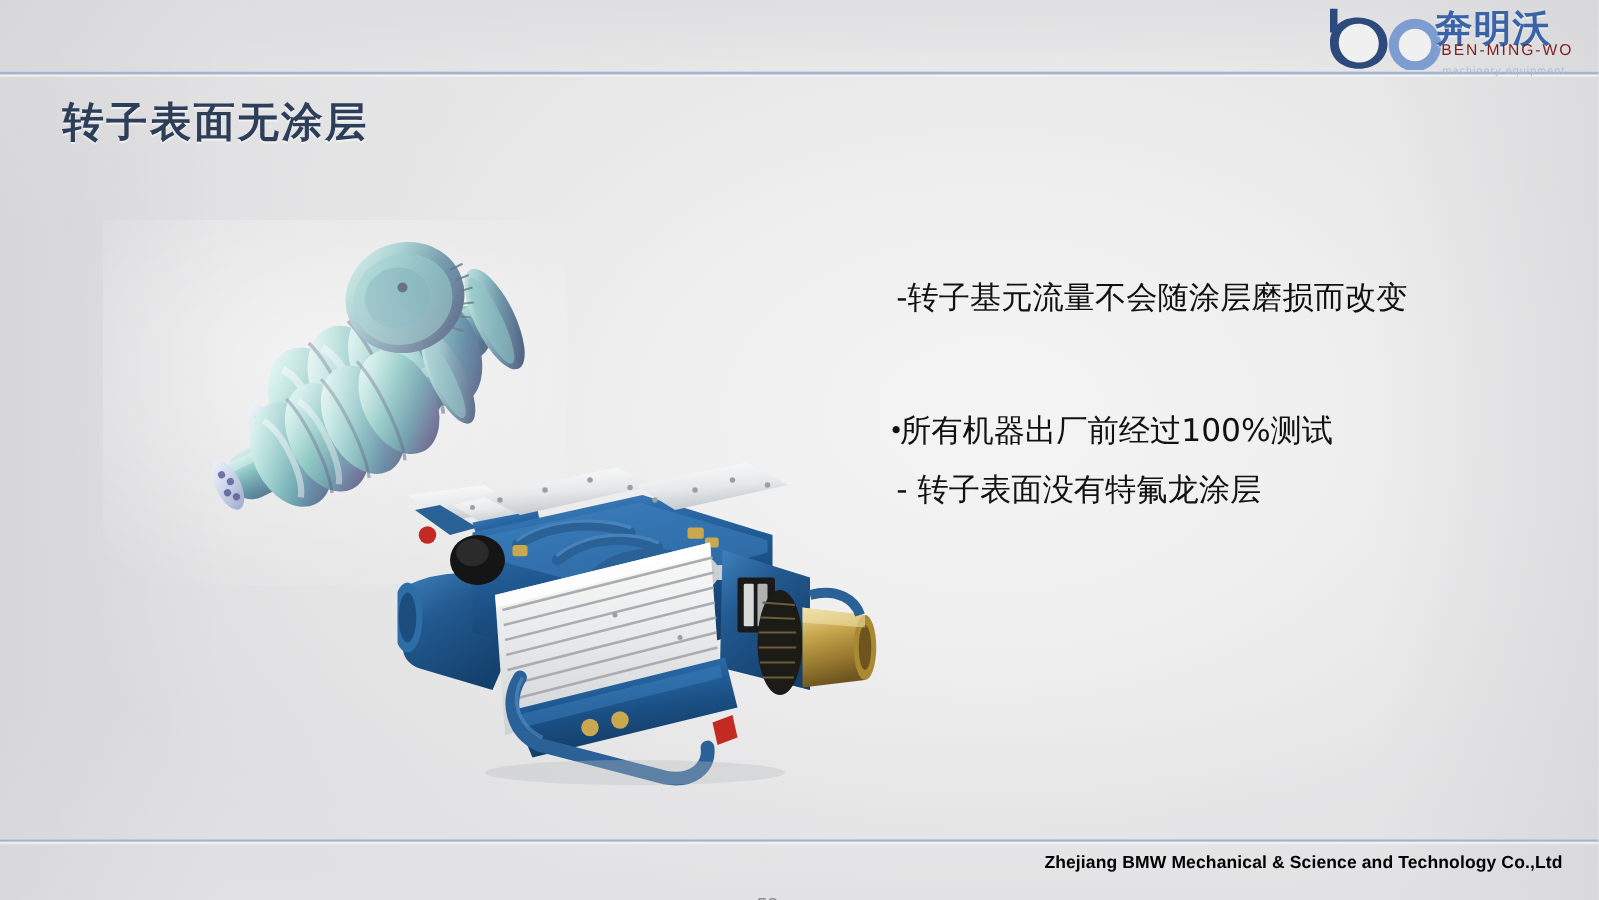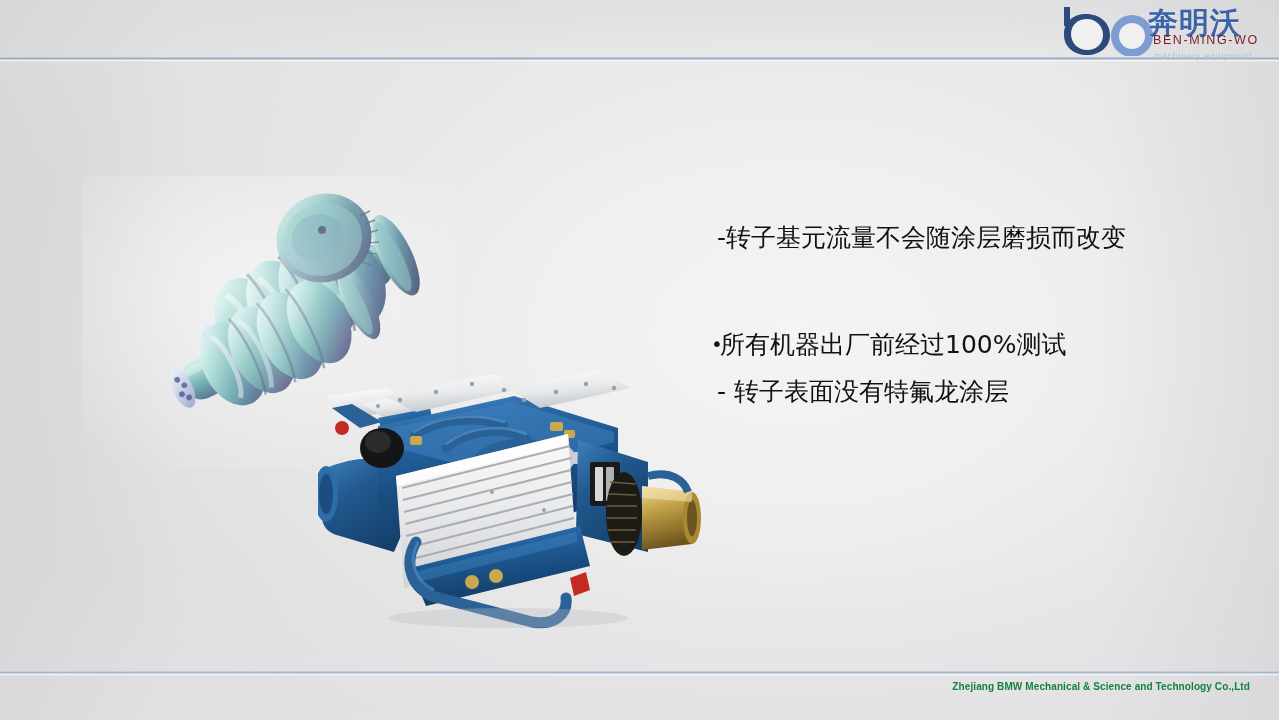--- a/index.html
+++ b/index.html
@@ -186,23 +186,23 @@
     width: 1228px;
     text-align: center;
     font-size: 15px;
     color: #8d8d8d;
     font-family: "Liberation Sans", sans-serif;
   }
   .footer-text {
     position: absolute;
     right: 29px;
     top: 681px;
-    font-size: 10px;
+    font-size: 14px;
     font-weight: bold;
-    color: #15803d;
+    color: #000000;
     white-space: nowrap;
     letter-spacing: 0.1px;
     font-family: "Liberation Sans", sans-serif;
   }
 </style>
 </head>
 <body>
 
 <div class="slide">
 
@@ -219,20 +219,21 @@
       <path d="M13 30 C13 21 20 15 29 15 C38 15 45 22 45 31 C45 40 38 46 29 46 C20 46 13 39 13 30 Z" fill="#f0f0f1"></path>
       <circle cx="74" cy="32" r="21" fill="#7d9dd0"></circle>
       <circle cx="74" cy="32" r="13" fill="#f0f0f1"></circle>
       <path d="M6 3 L6 22 L12 22 L12 3 Z" fill="#2c4a7c"></path>
     </svg>
     <div class="logo-cn">奔明沃</div>
     <div class="logo-en">BEN-MING-WO</div>
     <div class="logo-sub">machinery equipment</div>
   </div>
 
+  <div class="title">转子表面无涂层</div>
 
   <svg class="rotors" viewBox="0 0 372 292">
     <defs>
       <linearGradient id="shaftg" x1="0" y1="0" x2="0.35" y2="1">
         <stop offset="0%" stop-color="#cfe9e6"></stop>
         <stop offset="22%" stop-color="#8fcfc9"></stop>
         <stop offset="48%" stop-color="#4e9d9e"></stop>
         <stop offset="72%" stop-color="#2f6e86"></stop>
         <stop offset="100%" stop-color="#1d4460"></stop>
       </linearGradient>

